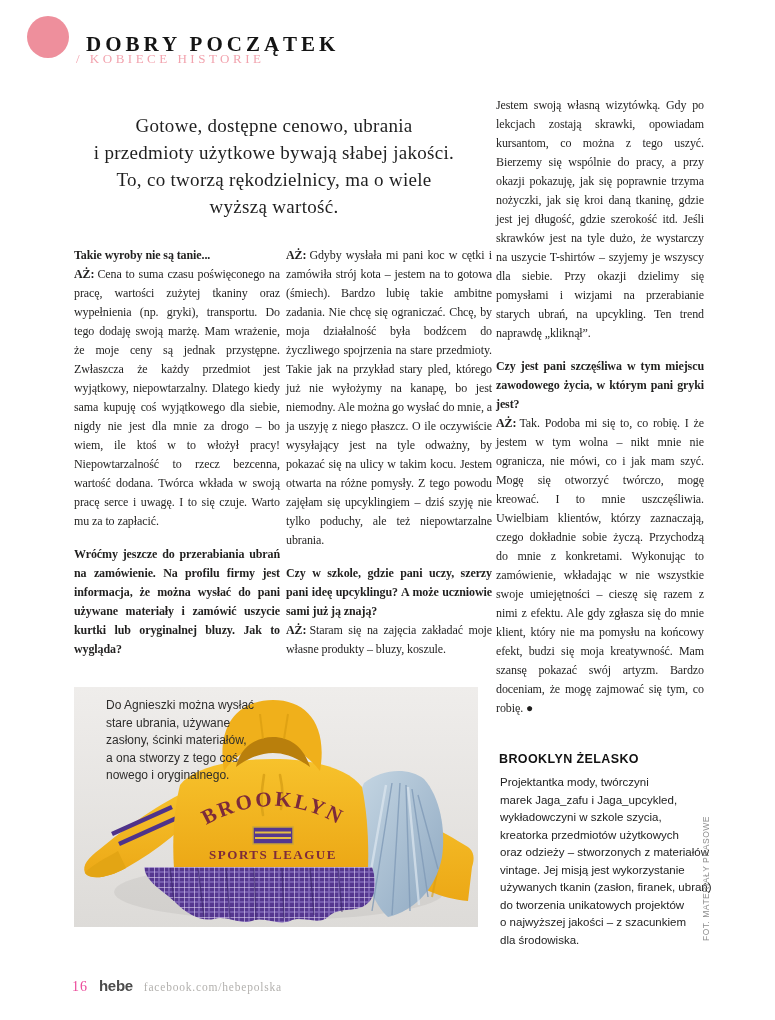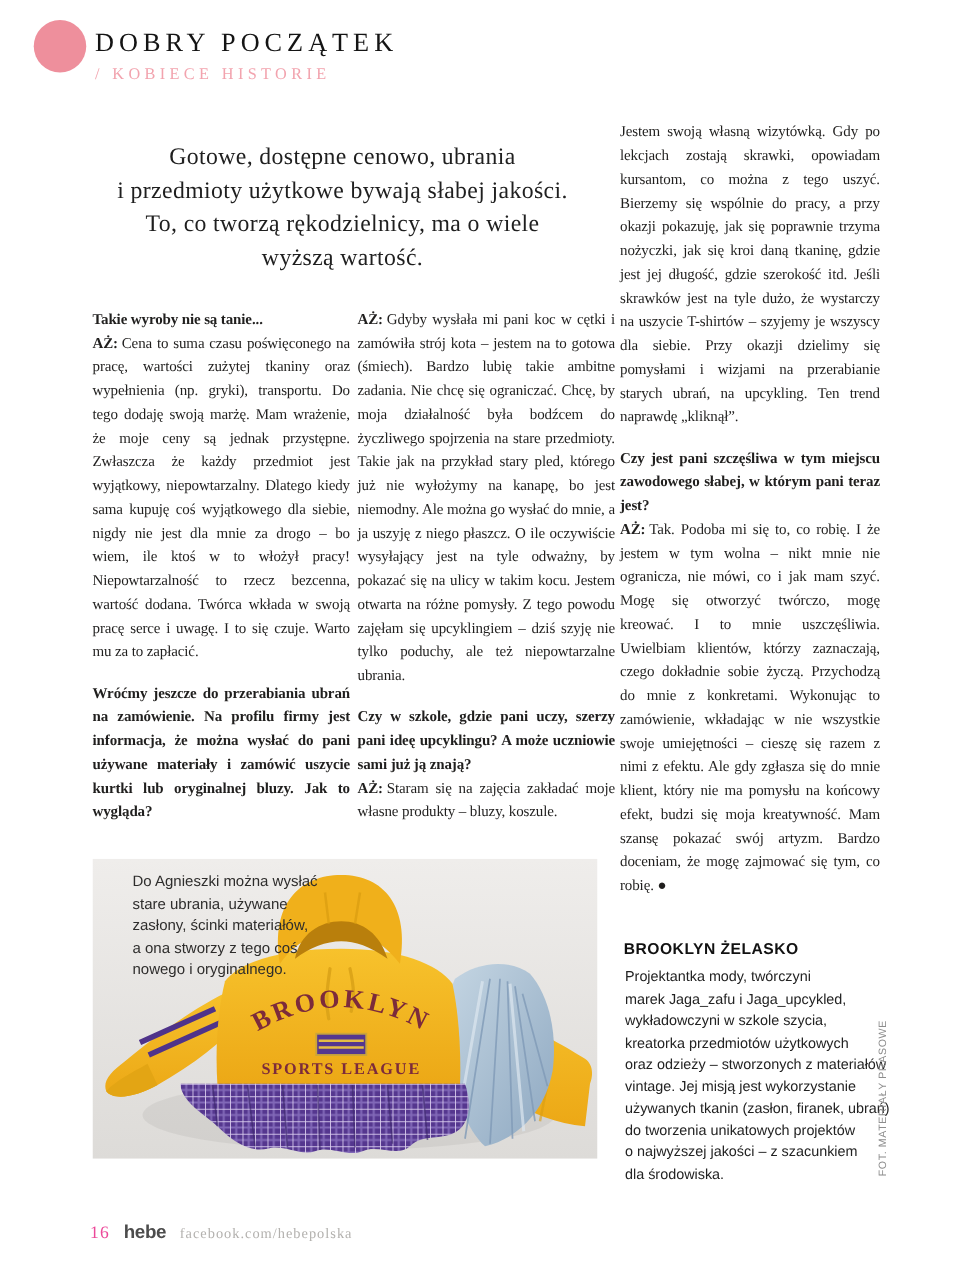--- a/index.html
+++ b/index.html
@@ -1,21 +1,21 @@
 <!DOCTYPE html>
 <html lang="pl"><head>
 <meta charset="utf-8">
 <style>
   html,body{margin:0;padding:0;background:#fff;}
   .page{position:relative;width:775px;height:1020px;background:#ffffff;
         font-family:"Liberation Serif",serif;color:#1c1c1c;overflow:hidden;}
 
   
   .brand-dot{position:absolute;left:27px;top:16px;width:42px;height:42px;border-radius:50%;}
-  .header-title{position:absolute;left:76px;top:22px;margin:0;font-size:21px;font-weight:normal;
+  .header-title{position:absolute;left:76px;top:22px;margin:10px;font-size:21px;font-weight:bold;
                 letter-spacing:4px;color:#141414;white-space:nowrap;}
   .header-sub{position:absolute;left:76px;top:51px;font-size:13px;font-weight:normal;
               letter-spacing:3.5px;white-space:nowrap;}
 
   
   .intro{position:absolute;left:58px;top:112px;width:432px;margin:0;text-align:center;
          font-size:19px;line-height:27px;letter-spacing:0.3px;color:#1f1f1f;white-space:pre-line;}
 
   
   .col{position:absolute;width:206px;font-size:12px;line-height:19px;text-align:justify;
@@ -77,21 +77,21 @@
   <div class="col col-2">
     <p><b class="lbl">AŻ:</b><span>Gdyby wysłała mi pani koc w cętki i zamówiła strój kota – jestem na to gotowa (śmiech). Bardzo lubię takie ambitne zadania. Nie chcę się ograniczać. Chcę, by moja działalność była bodźcem do życzliwego spojrzenia na stare przedmioty. Takie jak na przykład stary pled, którego już nie wyłożymy na kanapę, bo jest niemodny. Ale można go wysłać do mnie, a ja uszyję z niego płaszcz. O ile oczywiście wysyłający jest na tyle odważny, by pokazać się na ulicy w takim kocu. Jestem otwarta na różne pomysły. Z tego powodu zajęłam się upcyklingiem – dziś szyję nie tylko poduchy, ale też niepowtarzalne ubrania.</span></p>
     <div class="gap"></div>
     <p class="q">Czy w szkole, gdzie pani uczy, szerzy pani ideę upcyklingu? A może uczniowie sami już ją znają?</p>
     <p><b class="lbl">AŻ:</b><span>Staram się na zajęcia zakładać moje własne produkty – bluzy, koszule.</span></p>
   </div>
 
   <div class="col col-3">
     <p>Jestem swoją własną wizytówką. Gdy po lekcjach zostają skrawki, opowiadam kursantom, co można z tego uszyć. Bierzemy się wspólnie do pracy, a przy okazji pokazuję, jak się poprawnie trzyma nożyczki, jak się kroi daną tkaninę, gdzie jest jej długość, gdzie szerokość itd. Jeśli skrawków jest na tyle dużo, że wystarczy na uszycie T-shirtów – szyjemy je wszyscy dla siebie. Przy okazji dzielimy się pomysłami i wizjami na przerabianie starych ubrań, na upcykling. Ten trend naprawdę „kliknął”.</p>
     <div class="gap"></div>
-    <p class="q">Czy jest pani szczęśliwa w tym miejscu zawodowego słabej, w którym pani teraz jest?</p>
+    <p class="q">Czy jest pani szczęśliwa w tym miejscu zawodowego życia, w którym pani gryki jest?</p>
     <p><b class="lbl">AŻ:</b><span>Tak. Podoba mi się to, co robię. I że jestem w tym wolna – nikt mnie nie ogranicza, nie mówi, co i jak mam szyć. Mogę się otworzyć twórczo, mogę kreować. I to mnie uszczęśliwia. Uwielbiam klientów, którzy zaznaczają, czego dokładnie sobie życzą. Przychodzą do mnie z konkretami. Wykonując to zamówienie, wkładając w nie wszystkie swoje umiejętności – cieszę się razem z nimi z efektu. Ale gdy zgłasza się do mnie klient, który nie ma pomysłu na końcowy efekt, budzi się moja kreatywność. Mam szansę pokazać swój artyzm. Bardzo doceniam, że mogę zajmować się tym, co robię. ●</span></p>
   </div>
 
   <figure class="photo">
     <svg viewBox="0 0 404 240" xmlns="http://www.w3.org/2000/svg" xmlns:xlink="http://www.w3.org/1999/xlink">
       <defs>
         <linearGradient id="bgg" x1="0" y1="0" x2="0" y2="1">
           <stop offset="0" stop-color="#efedeb"></stop>
             <stop offset="1" stop-color="#dddbd8"></stop>
         </linearGradient>

